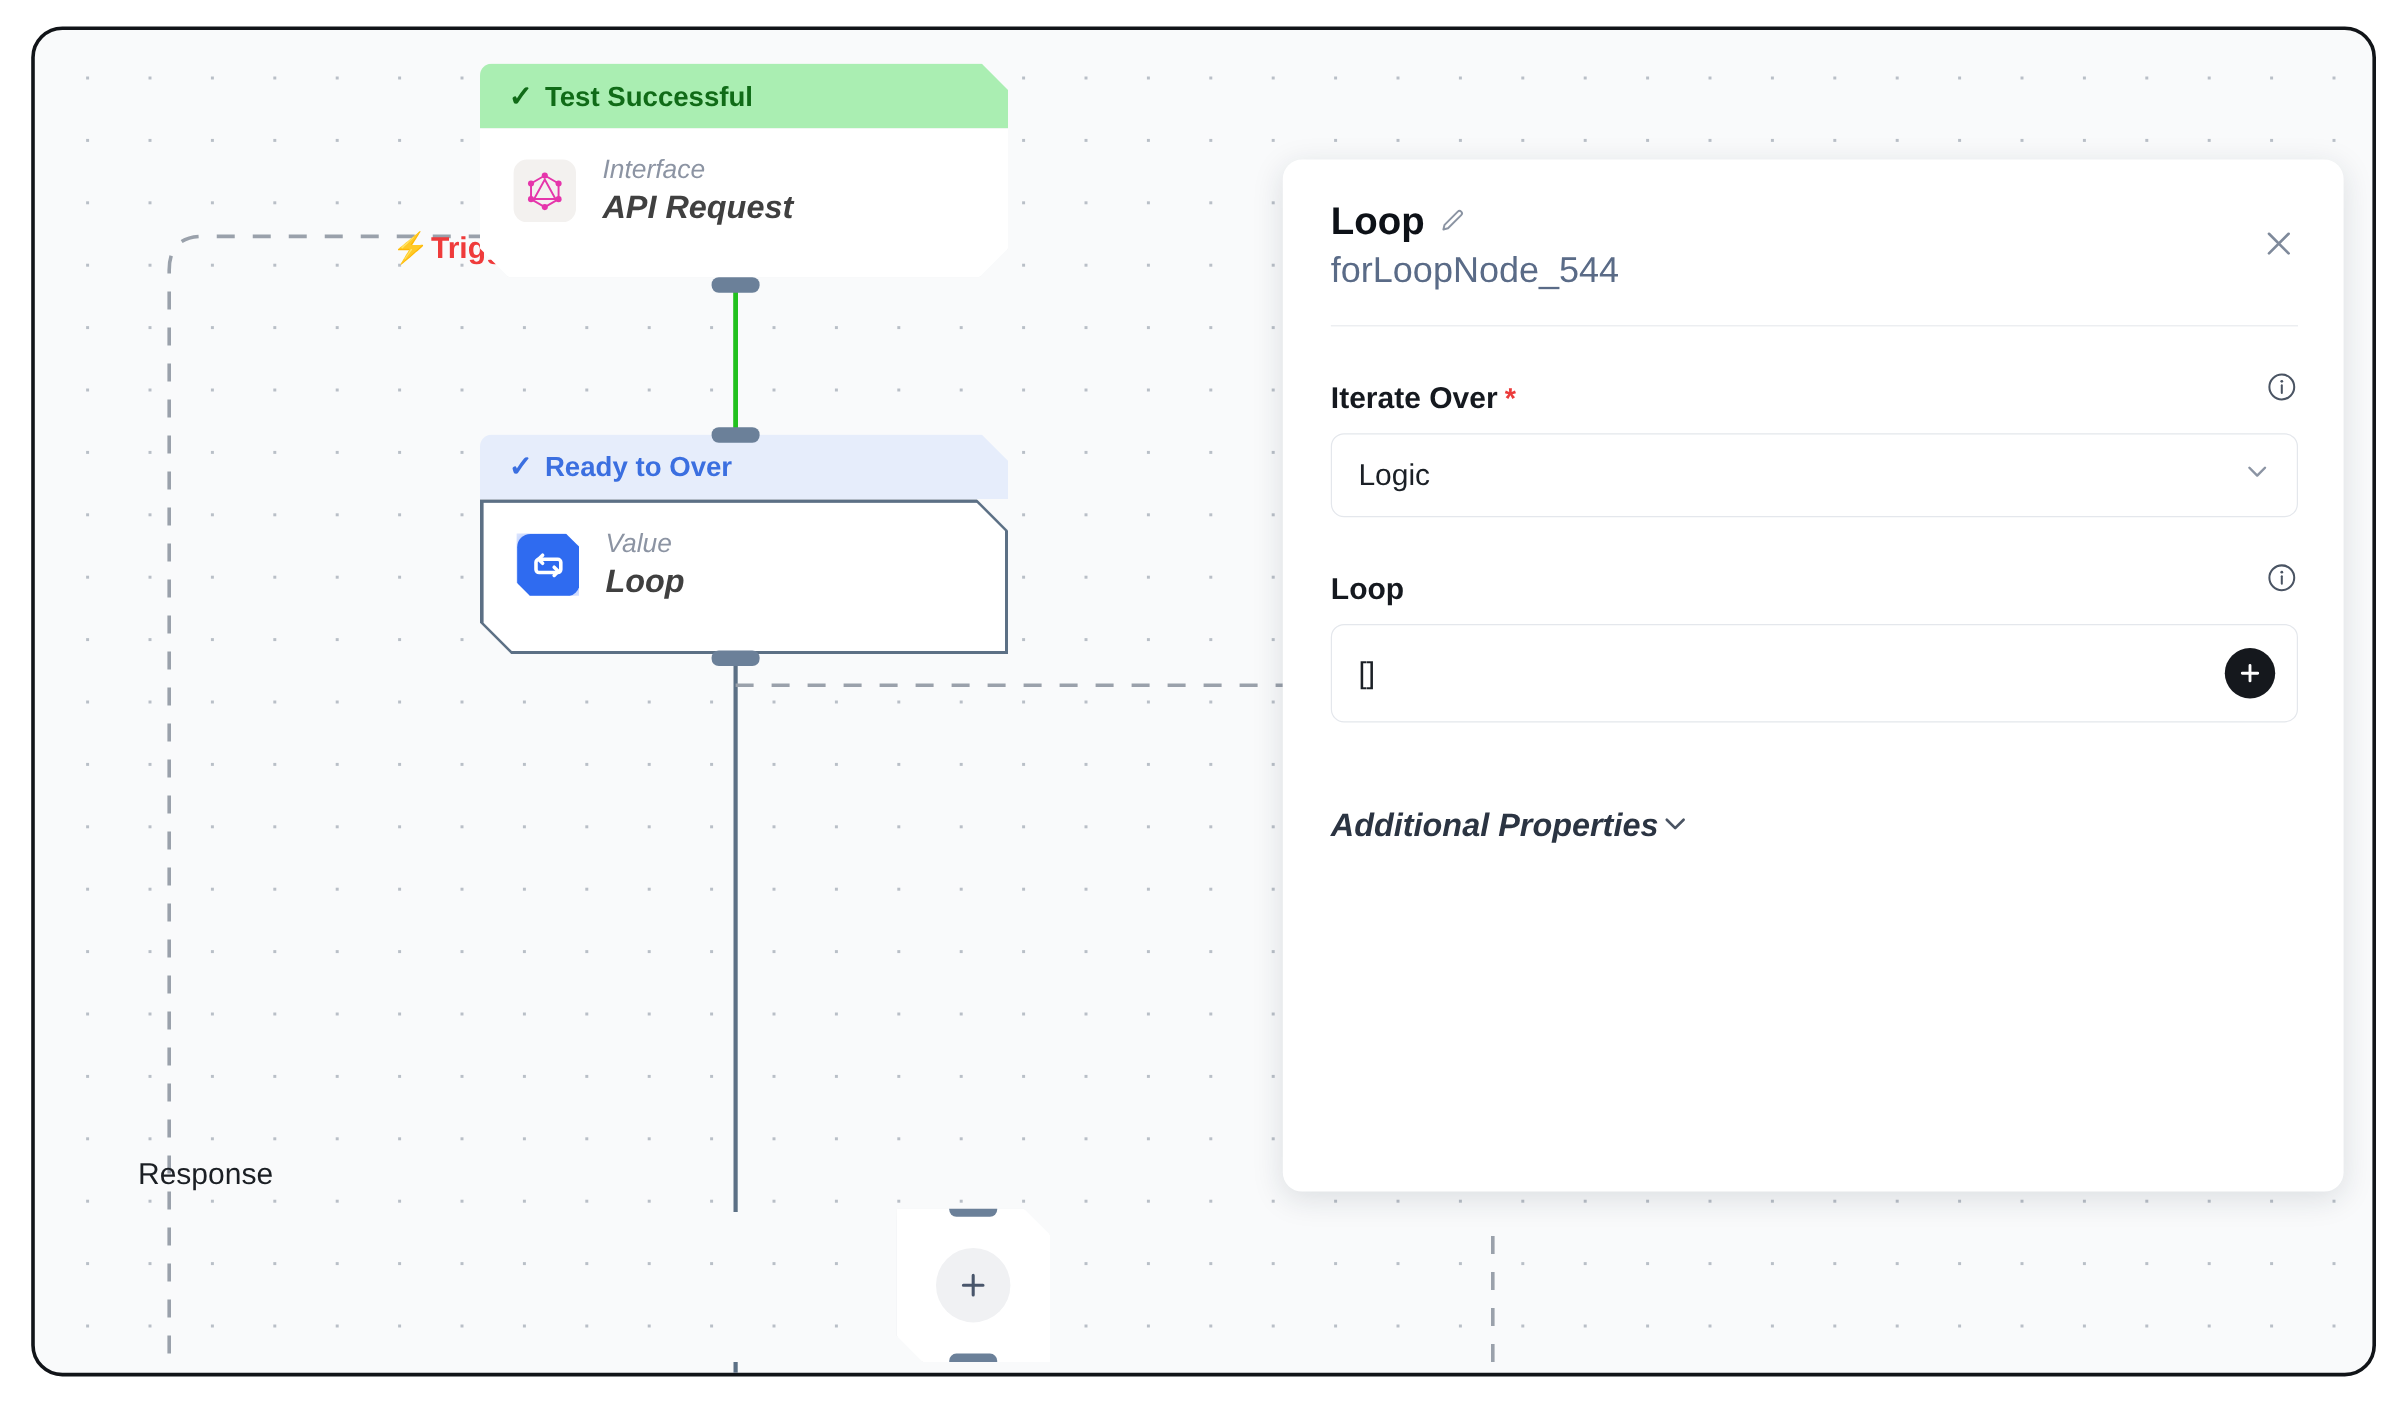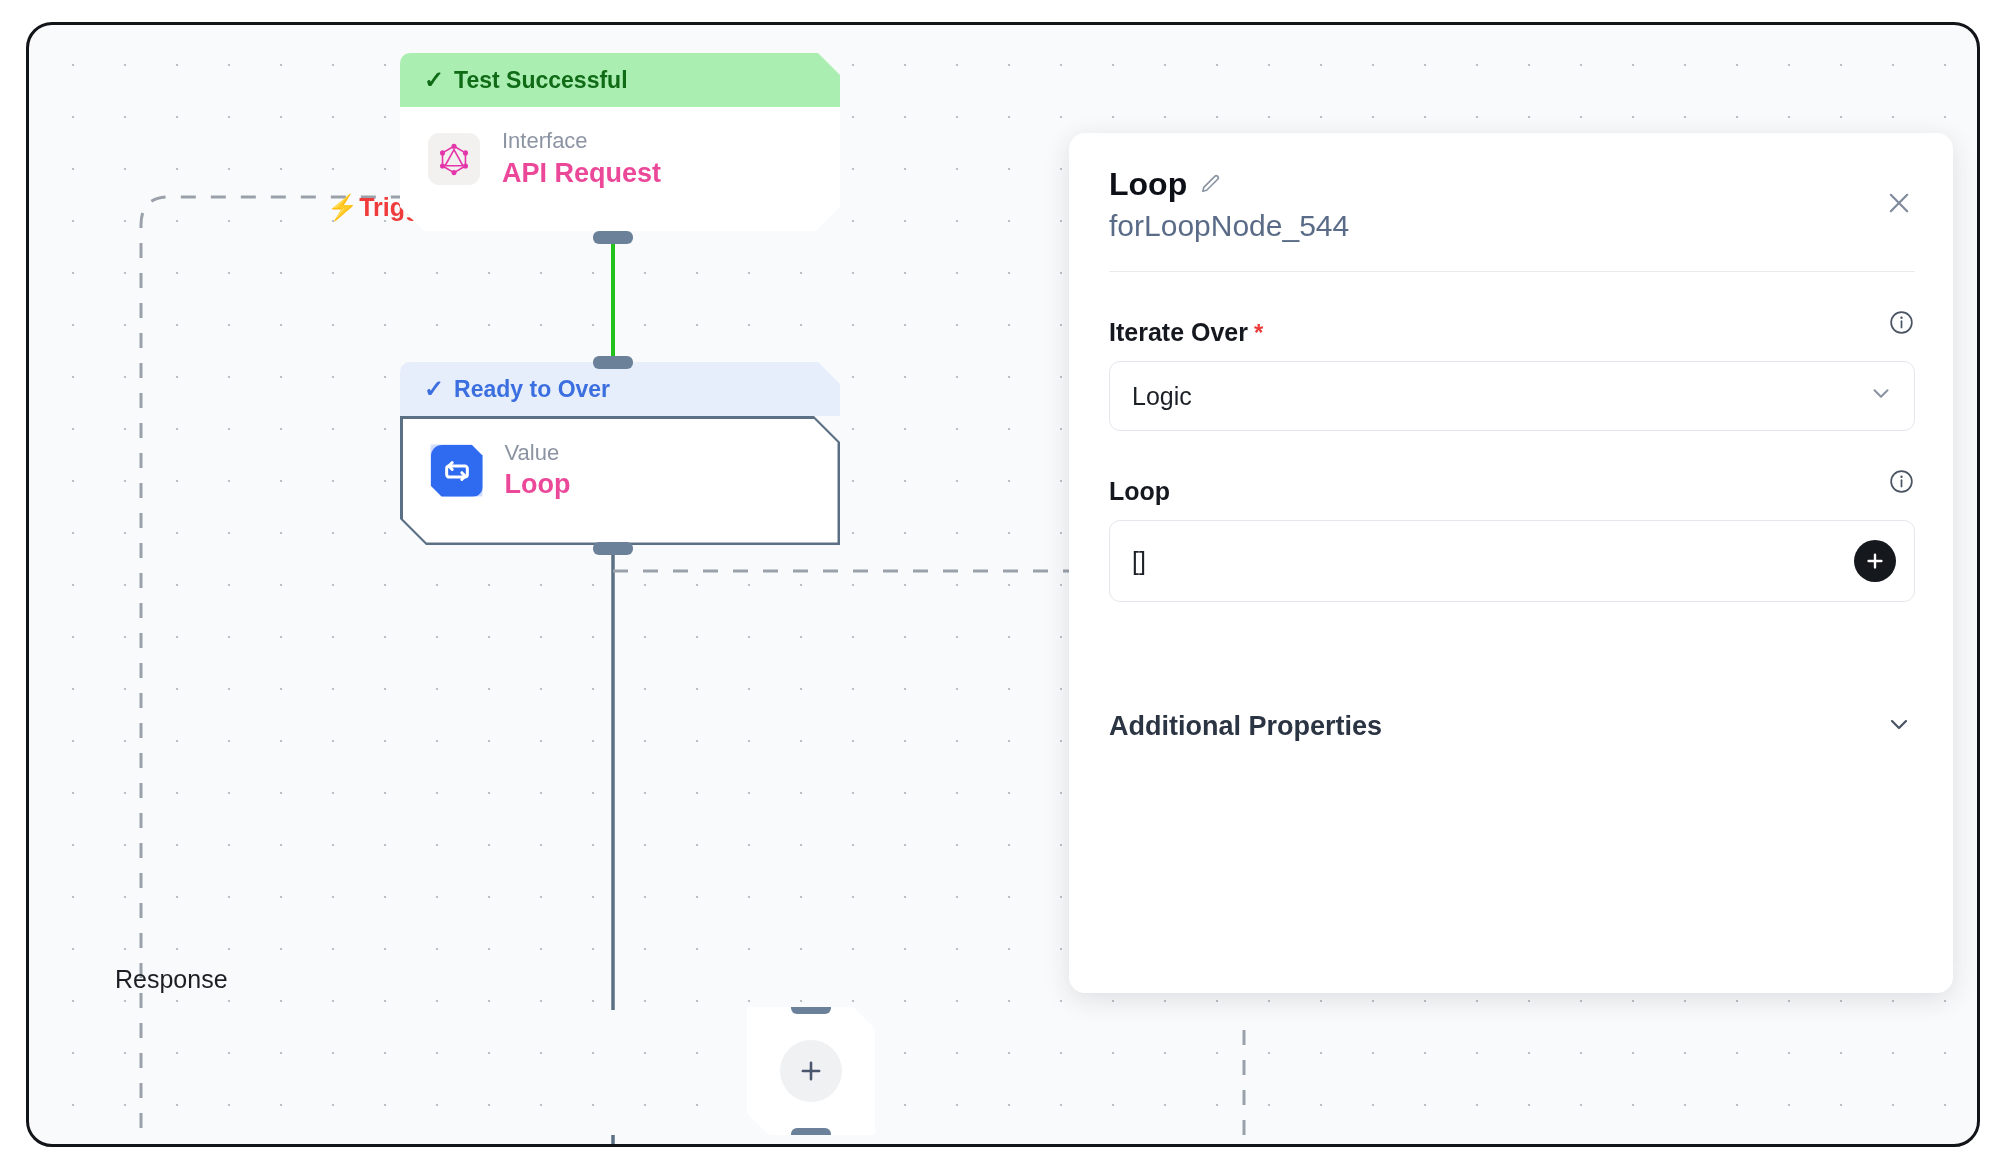--- a/index.html
+++ b/index.html
@@ -84,20 +84,21 @@
   .status-banner .tick { font-size: 24px; font-weight: 700; }
 
   .node-card {
     background: #ffffff;
     position: relative;
     display: flex;
     align-items: center;
     gap: 22px;
     padding: 10px 24px 30px 28px;
     height: 124px;
+    font-style: italic;
   }
   #node-api .node-card {
     box-shadow: 0 2px 10px rgba(20,30,50,.13);
     -webkit-clip-path: polygon(0 0, 100% 0, 100% calc(100% - 24px), calc(100% - 24px) 100%, 24px 100%, 0 calc(100% - 24px));
             clip-path: polygon(0 0, 100% 0, 100% calc(100% - 24px), calc(100% - 24px) 100%, 24px 100%, 0 calc(100% - 24px));
   }
 
   .node-icon {
     width: 52px; height: 52px;
     border-radius: 11px;
@@ -110,21 +111,21 @@
     box-shadow: 0 0 16px 5px rgba(70,120,250,.45);
     -webkit-clip-path: polygon(0 0, calc(100% - 11px) 0, 100% 11px, 100% 100%, 11px 100%, 0 calc(100% - 11px));
             clip-path: polygon(0 0, calc(100% - 11px) 0, 100% 11px, 100% 100%, 11px 100%, 0 calc(100% - 11px));
   }
 
   .node-text { display: flex; flex-direction: column; gap: 2px; }
   .node-kind {
     font-size: 22px; color: #8c94a3; font-weight: 400; line-height: 1.25;
   }
   .node-title {
-    font-size: 27px; color: #ec4899; font-weight: 700; line-height: 1.25;
+    font-size: 27px; color: #404040; font-weight: 700; line-height: 1.25;
   }
 
   
   #node-loop { left: 371px; top: 337px; width: 440px; }
   #node-loop .loop-card-wrap {
     position: relative;
     background: #5c7085;
     -webkit-clip-path: polygon(0 0, calc(100% - 26px) 0, 100% 26px, 100% 100%, 26px 100%, 0 calc(100% - 26px));
             clip-path: polygon(0 0, calc(100% - 26px) 0, 100% 26px, 100% 100%, 26px 100%, 0 calc(100% - 26px));
     padding: 2.5px;
@@ -223,24 +224,25 @@
 
   #add-value-btn {
     position: absolute; right: 18px; top: 50%;
     transform: translateY(-50%);
     width: 42px; height: 42px; border-radius: 50%;
     background: #15181d; border: none; cursor: pointer;
     display: flex; align-items: center; justify-content: center;
   }
 
   #additional-props {
-    margin-top: 108px;
-    display: flex; align-items: center; justify-content: space-between;
+    margin-top: 70px;
+    display: flex; align-items: center; 
     cursor: pointer;
     padding-right: 2px;
+    font-style: italic;
   }
   #additional-props-label {
     font-size: 27px; font-weight: 700; color: #2b3442;
   }
 </style>
 </head>
 <body>
 
 <div id="app">
 

